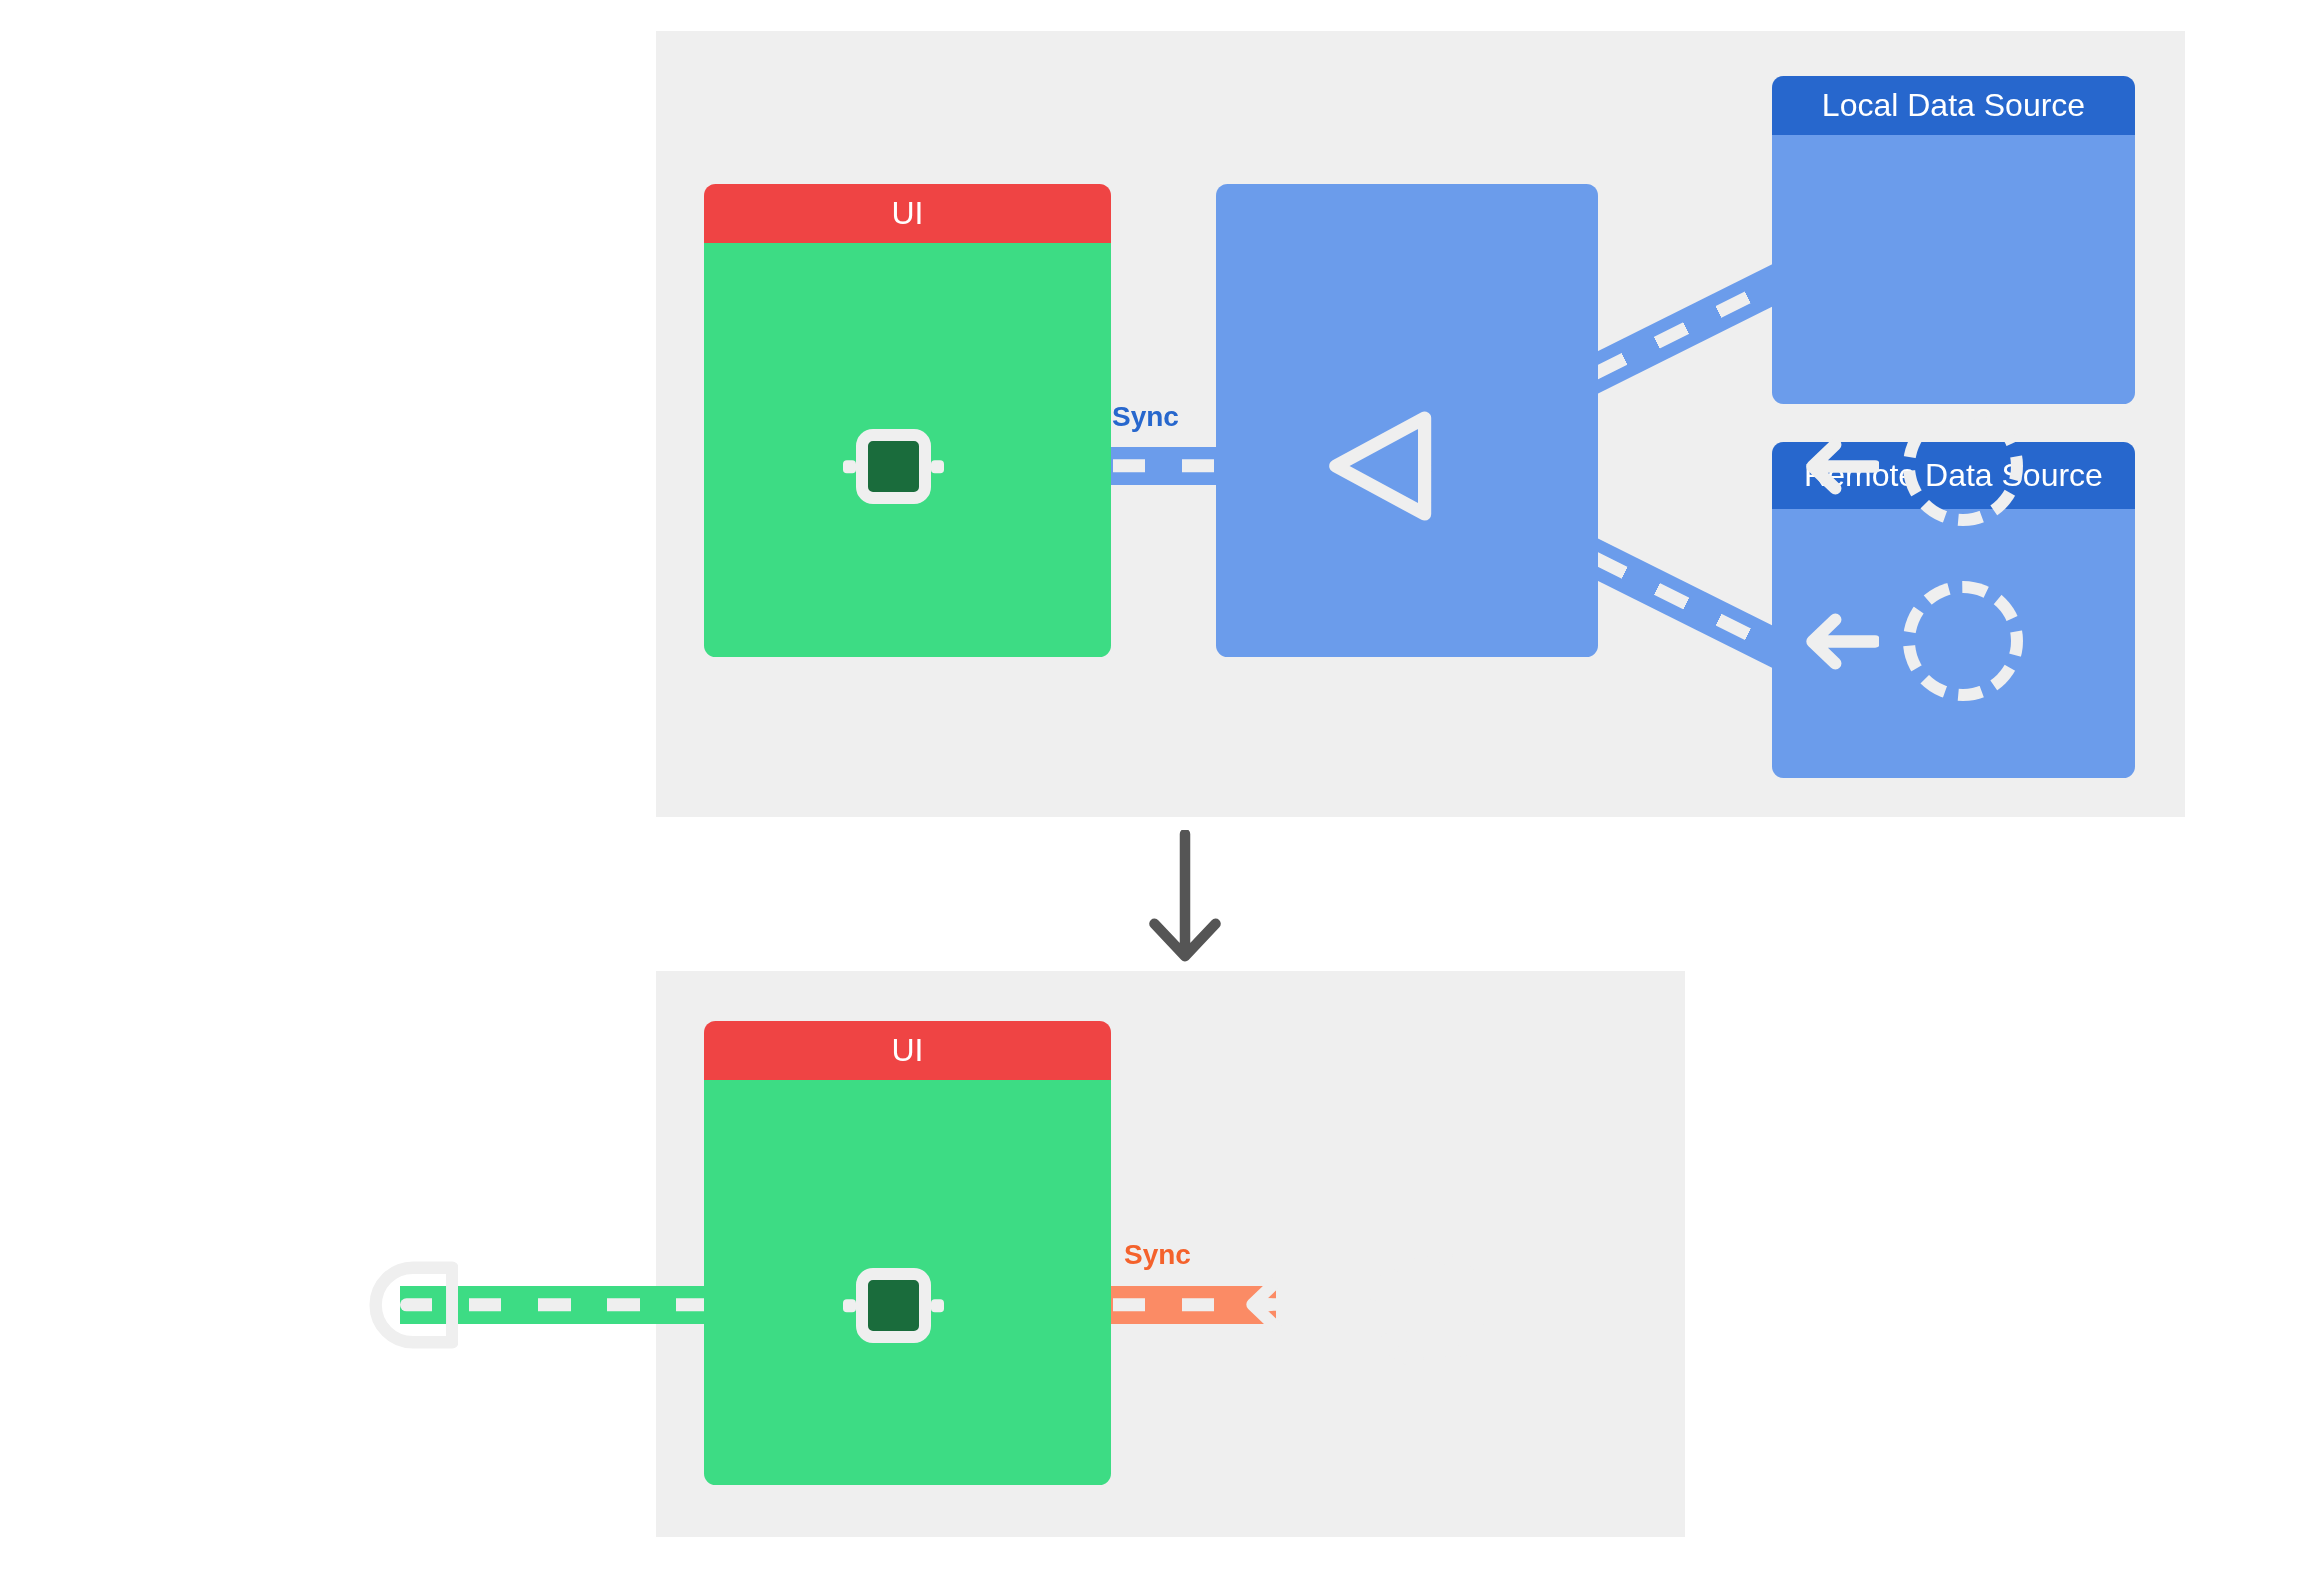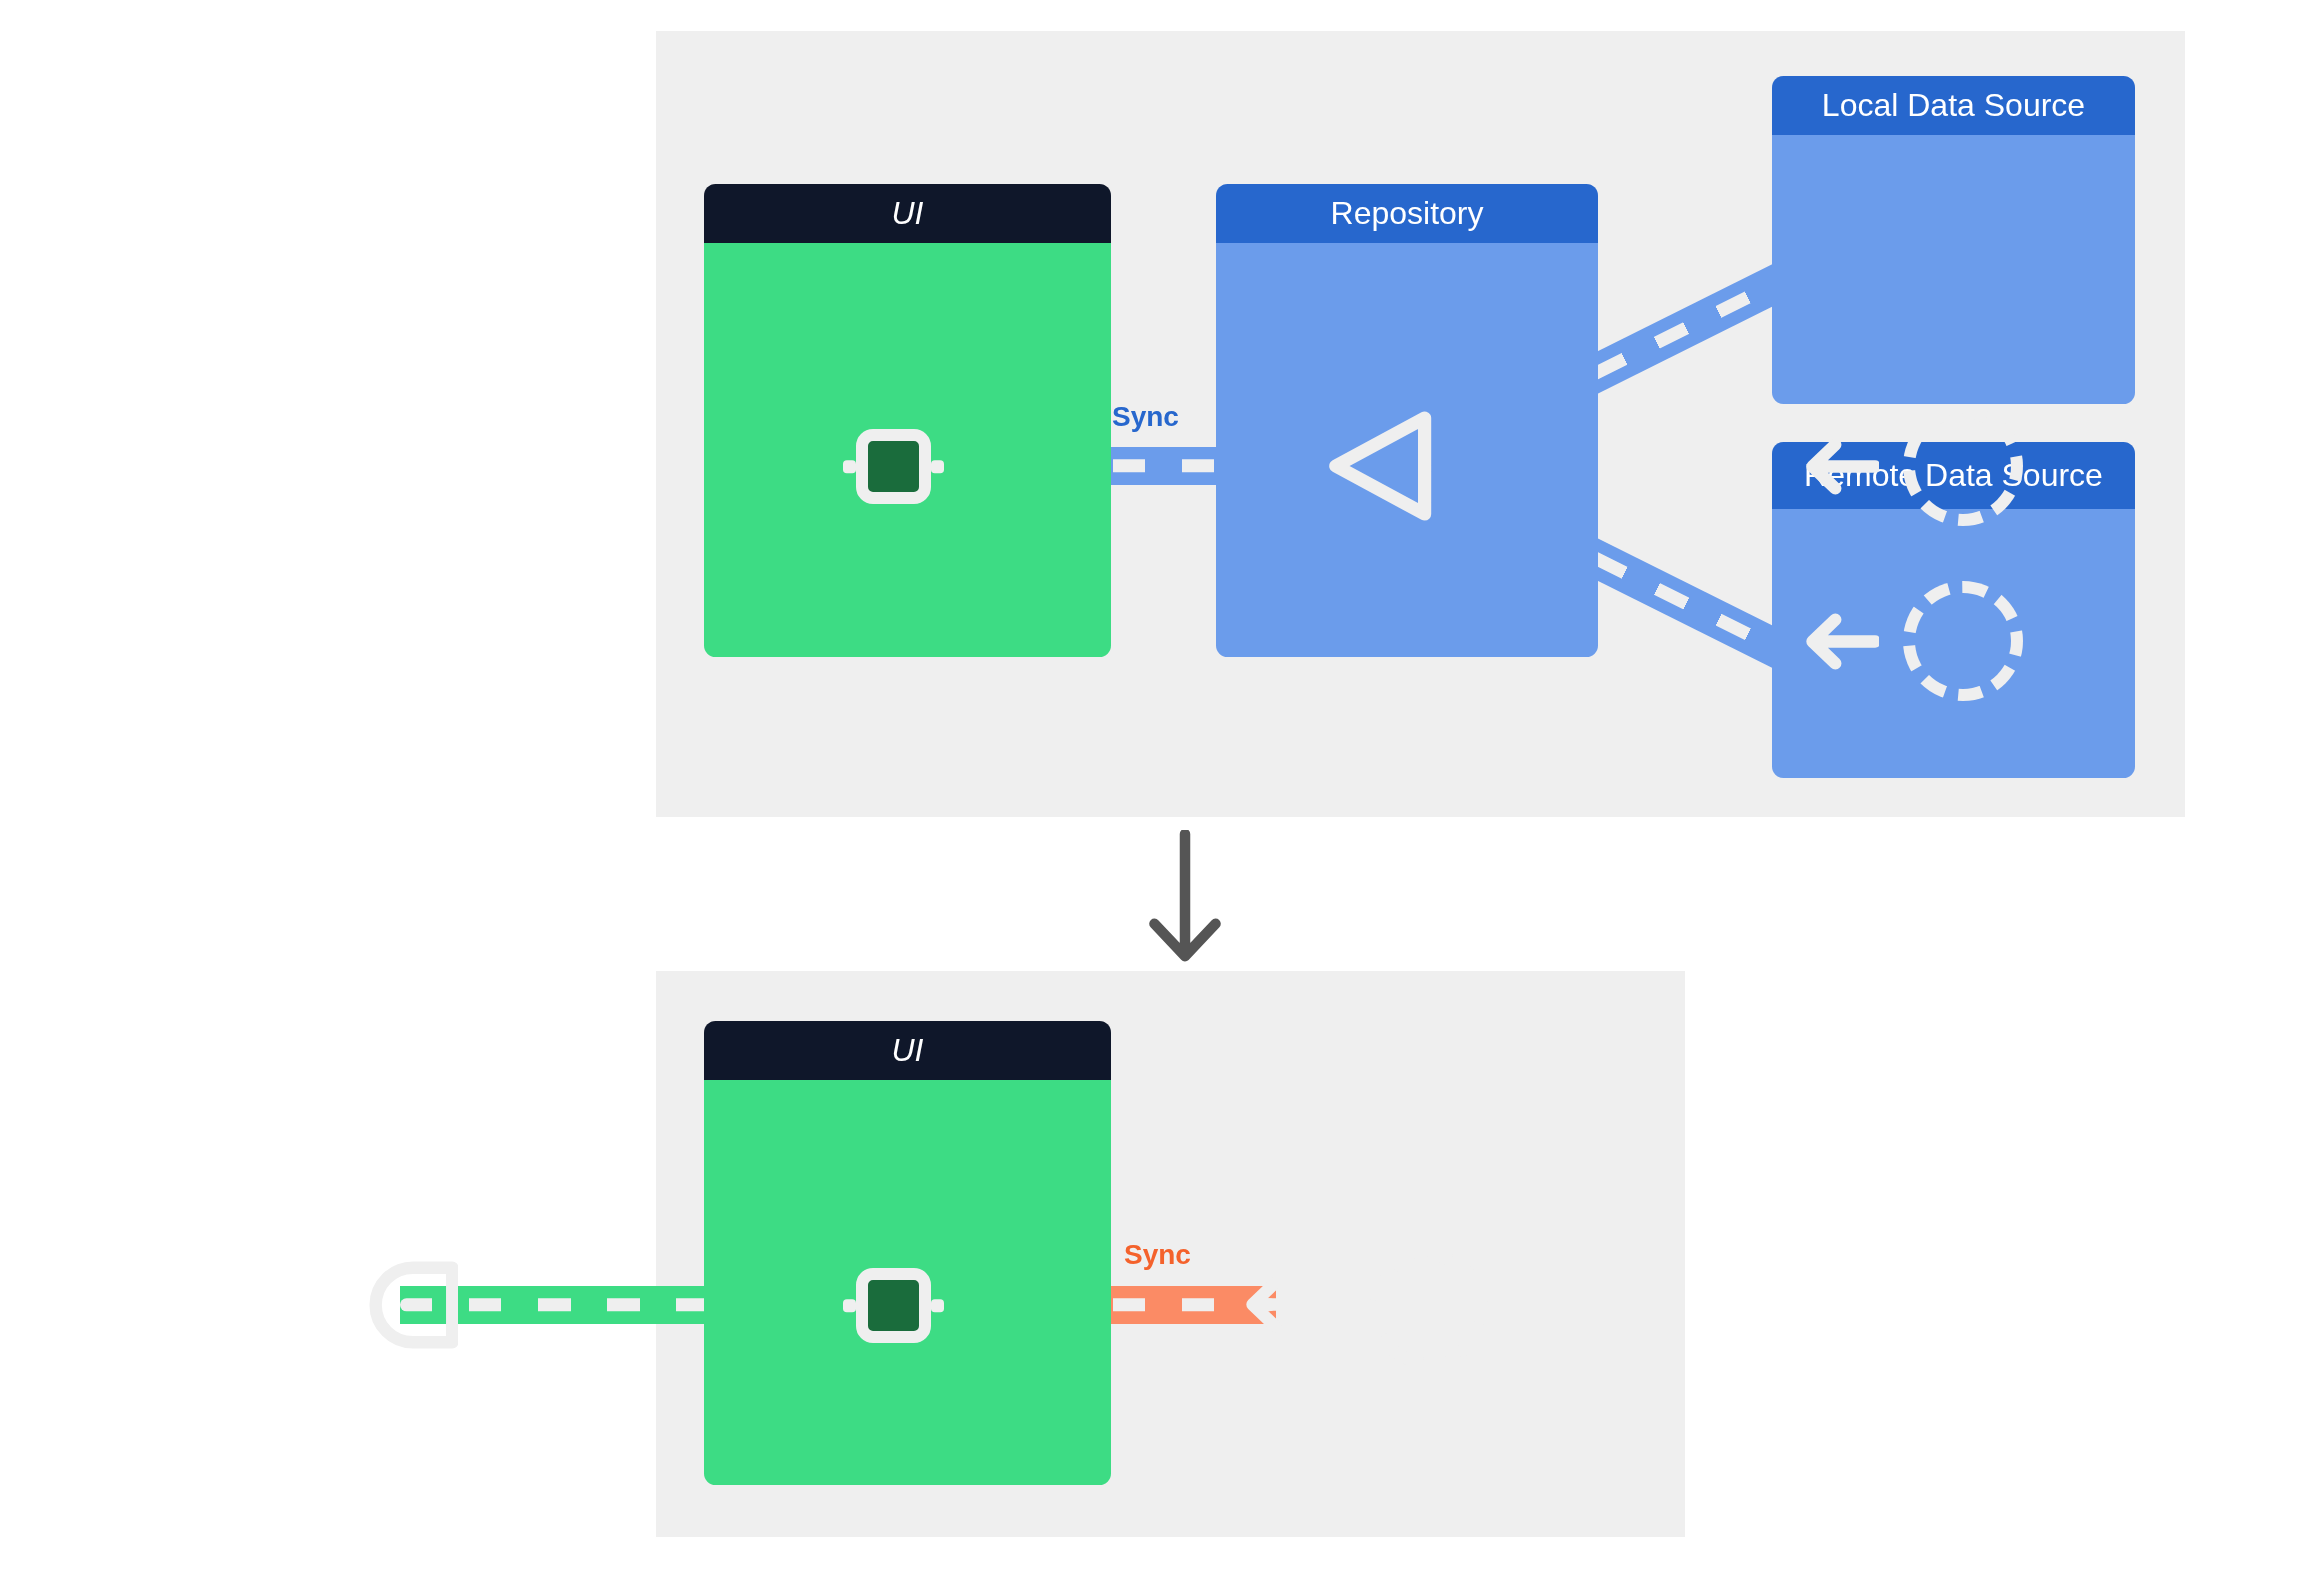--- a/index.html
+++ b/index.html
@@ -45,21 +45,21 @@
     line-height: 1.18;
     padding: 0 2px;
     box-sizing: border-box;
   }
   .card-body {
     flex: 1 1 auto;
     position: relative;
   }
 
   
-  .card-green  .card-header { background: #0f172a; font-style: italic; }
+  .card-green  .card-header { background: #ef4444; }
   .card-green  .card-body   { background: #3ddc84; }
   .card-blue   .card-header { background: #2767cd; }
   .card-blue   .card-body   { background: #6b9ceb; }
   .card-orange .card-header { background: #f4622c; }
   .card-orange .card-body   { background: #fb8b65; }
   .card-gray   .card-header { background: #808080; }
   .card-gray   .card-body   { background: #adadad; }
 
   
   #card-ui-prod       { left: 704px;  top: 184px;  width: 407px; height: 473px; }
@@ -199,21 +199,20 @@
   <div class="diag" id="diag-remote">
     <div class="conn-dashes"></div>
   </div>
 
   <div class="card card-green" id="card-ui-prod">
     <div class="card-header">UI</div>
     <div class="card-body"></div>
   </div>
 
   <div class="card card-blue" id="card-repository">
-    <div class="card-header">Repository</div>
     <div class="card-body"></div>
   </div>
 
   <div class="card card-blue" id="card-local-ds">
     <div class="card-header">Local Data Source</div>
     <div class="card-body"></div>
   </div>
 
   <div class="card card-blue" id="card-remote-ds">
     <div class="card-header">Remote Data Source</div>

